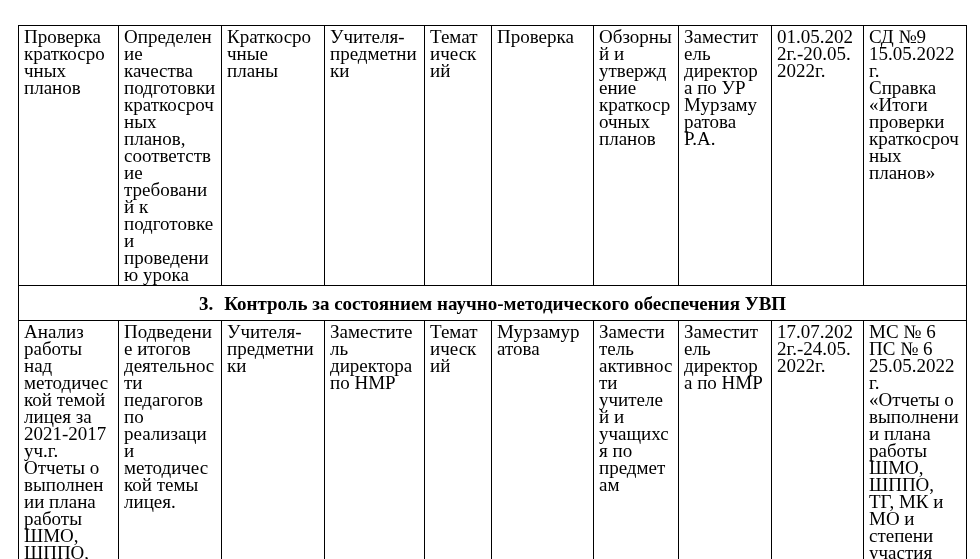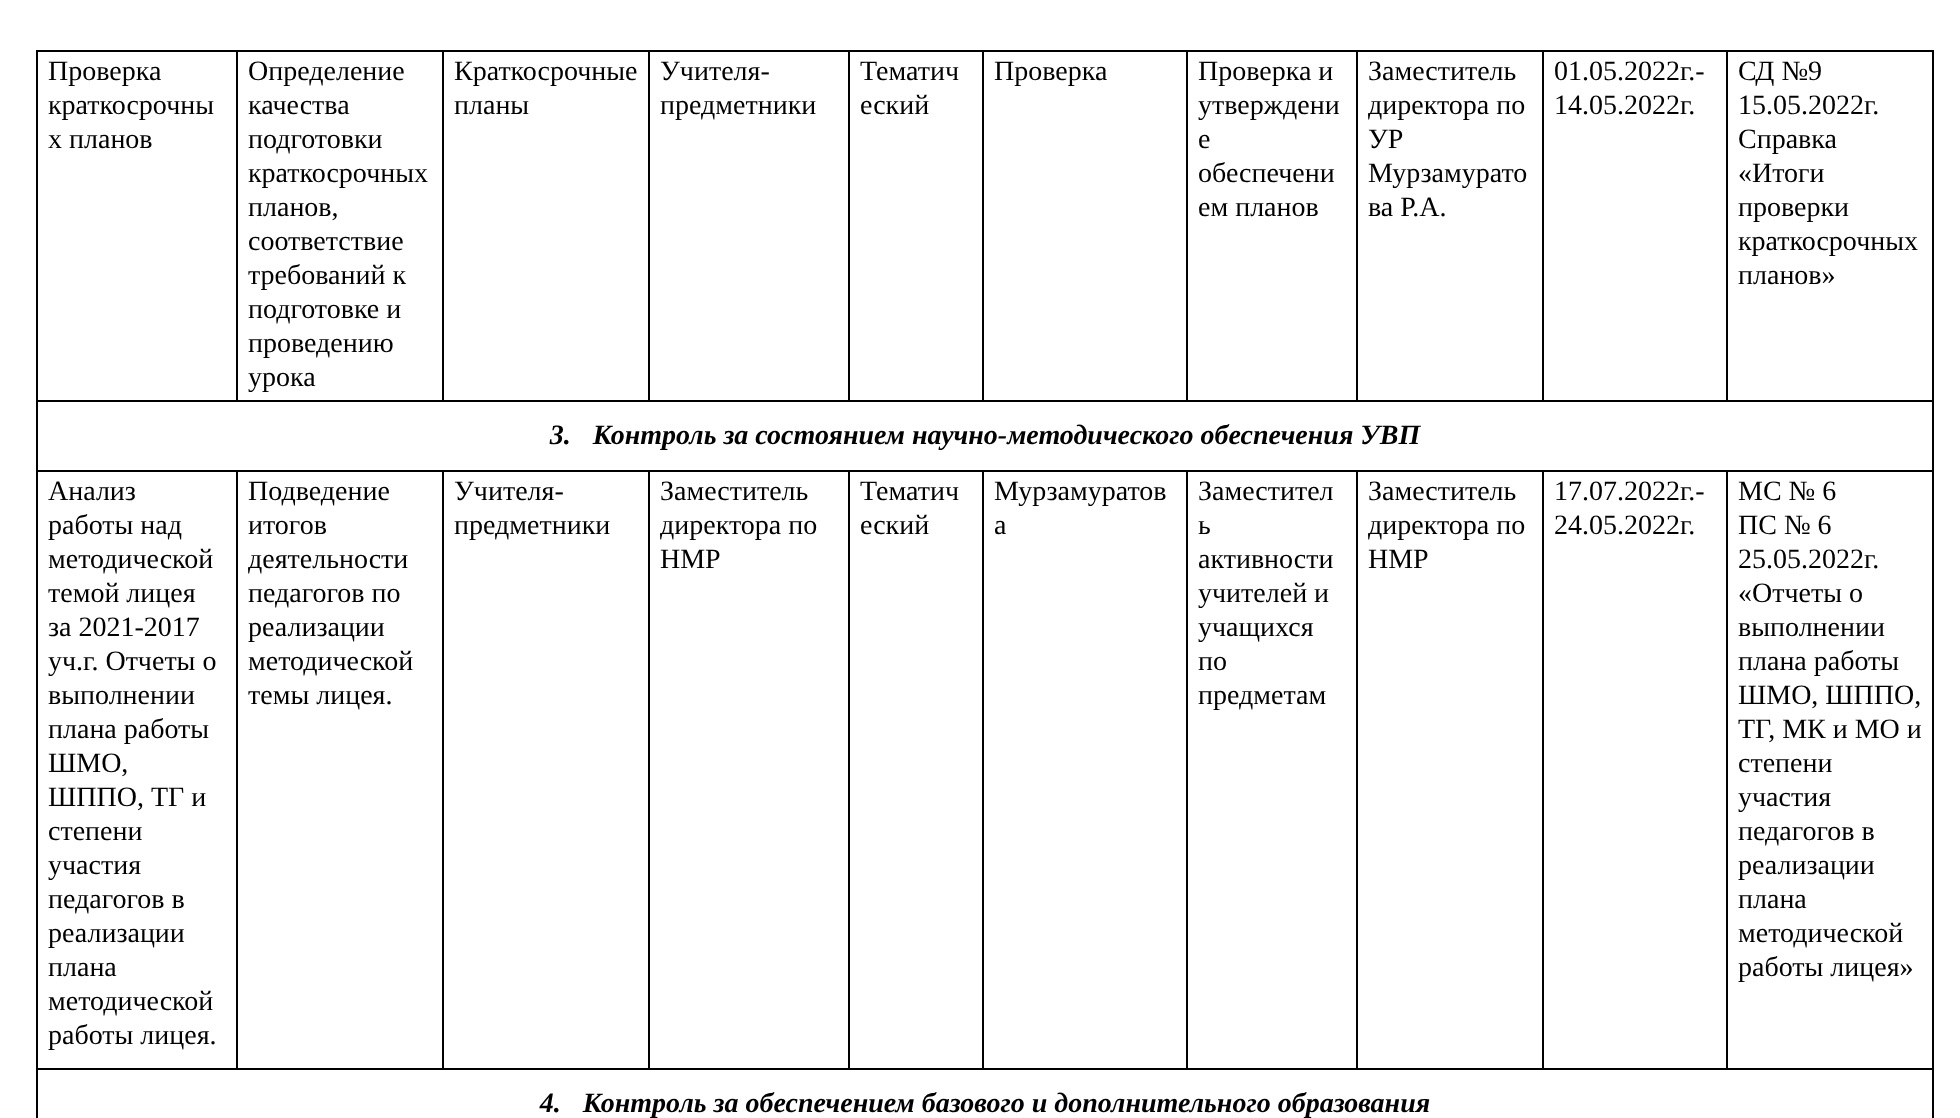--- a/index.html
+++ b/index.html
@@ -17,31 +17,31 @@
   table.doc-table {
     border-collapse: collapse;
     table-layout: fixed;
     margin: 25px 0 0 18px;
     width: 948px;
   }
   table.doc-table td {
     border: 1px solid #000000;
     vertical-align: top;
     padding: 2px 5px;
-    font-size: 14px;
+    font-size: 19px;
     line-height: 17px;
     color: #000000;
     white-space: pre-line;        
     overflow-wrap: break-word;    
     word-wrap: break-word;
     text-align: left;
   }
   tr.row-data-1 { height: 170px; }
   tr.row-data-2 { height: 299px; }
-  tr.row-section { height: 35px; font-style: italic; }
+  tr.row-section { height: 35px; }
   tr.row-section td {
     font-weight: bold;
     text-align: center;
     vertical-align: middle;
     white-space: normal;
     padding: 1px 2px;
   }
   .sec-num { margin-right: 11px; }
   td.justify { text-align: justify; }
 </style>
@@ -62,23 +62,23 @@
     <col style="width:103px">
   </colgroup>
   <tbody>
     <tr class="row-data-1">
       <td>Проверка краткосрочных планов</td>
       <td>Определение качества подготовки краткосрочных планов, соответствие требований к подготовке и проведению урока</td>
       <td>Краткосрочные планы</td>
       <td>Учителя-предметники</td>
       <td>Тематический</td>
       <td>Проверка</td>
-      <td>Проверка и утверждение обеспечением планов</td>
+      <td>Обзорный и утверждение краткосрочных планов</td>
       <td>Заместитель директора по УР Мурзамуратова Р.А.</td>
-      <td>01.05.2022г.-14.05.2022г.</td>
+      <td>01.05.2022г.-20.05.2022г.</td>
       <td>СД №9
 15.05.2022г.
 Справка «Итоги проверки краткосрочных планов»</td>
     </tr>
     <tr class="row-section">
       <td colspan="10">
         <span class="sec-num">3.</span><span>Контроль за состоянием научно-методического обеспечения УВП</span>
       </td>
     </tr>
     <tr class="row-data-2">

